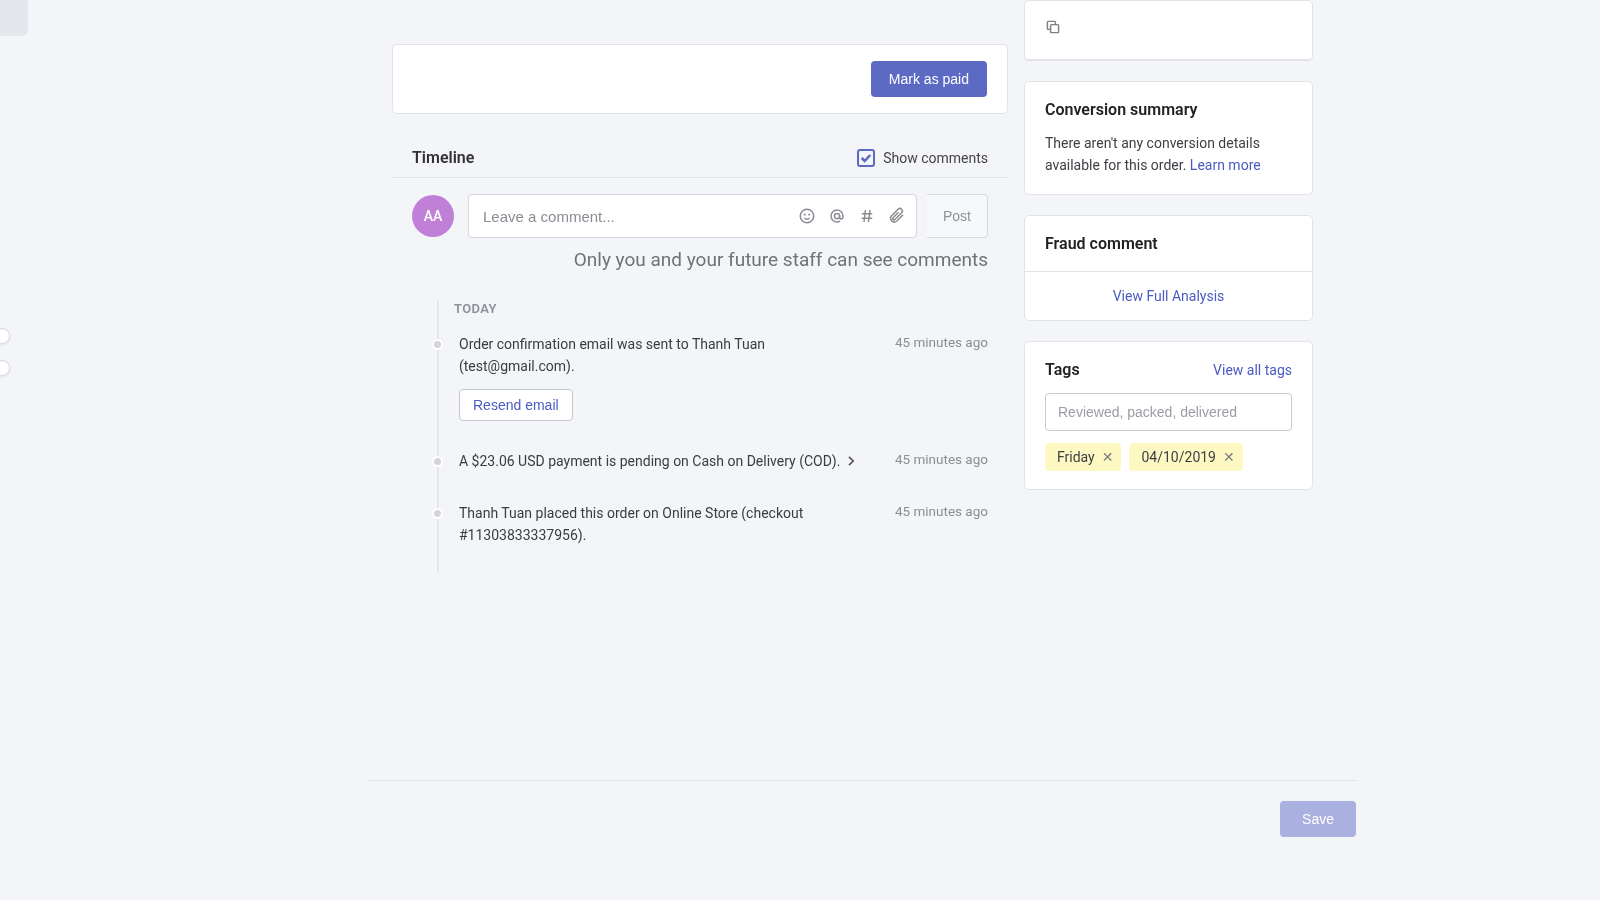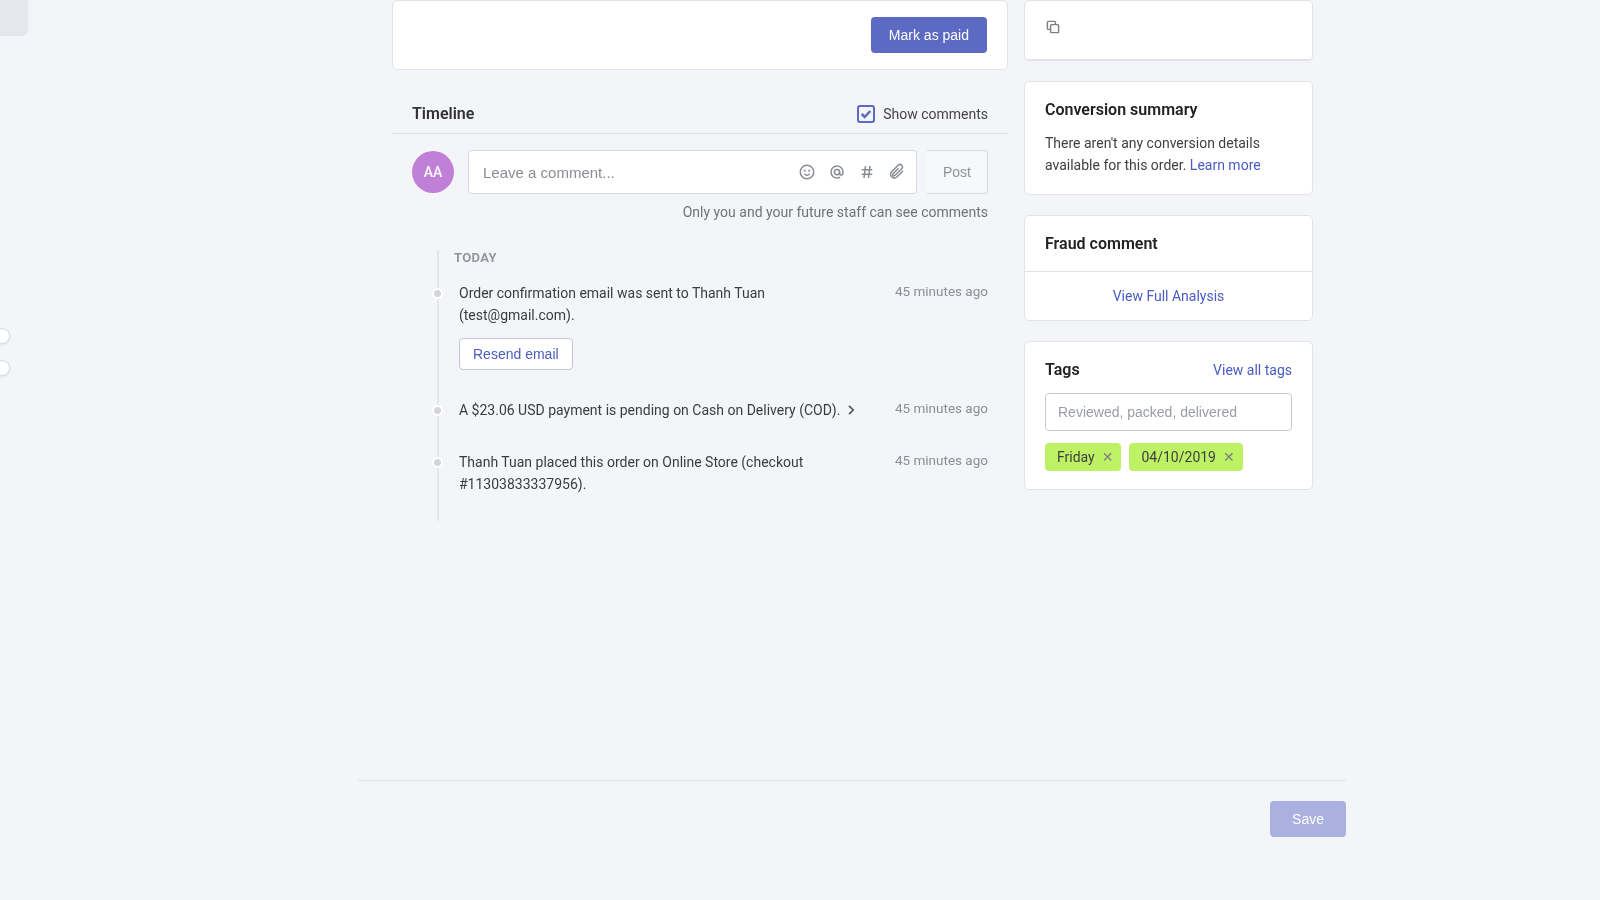--- a/index.html
+++ b/index.html
@@ -4,39 +4,39 @@
 <style>
 * { margin:0; padding:0; box-sizing:border-box; }
 body { font-family:-apple-system,BlinkMacSystemFont,"Segoe UI",Roboto,sans-serif; background:#f4f5f8; color:#202223; font-size:14px; width:1600px; height:900px; overflow:hidden; position:relative; }
 .leftrail { position:absolute; left:0; top:0; width:28px; height:36px; background:#e6e7ec; border-bottom-right-radius:6px; }
 .floatbtn { position:absolute; left:-6px; width:16px; height:16px; border-radius:50%; background:#fff; border:1px solid #d9dbe0; box-shadow:0 1px 3px rgba(0,0,0,0.08); }
 .floatbtn.a { top:328px; }
 .floatbtn.b { top:360px; }
 .main { position:absolute; left:392px; top:0; width:616px; }
 .side { position:absolute; left:1024px; top:0; width:289px; }
 .card { background:#fff; border:1px solid #e1e3e7; border-radius:5px; margin-bottom:20px; }
-.topcard { padding:16px 20px; display:flex; justify-content:flex-end; }
+.topcard { padding:16px 20px; display:flex; justify-content:flex-end;margin-top:44px; }
 .btn-primary { background:#5c6ac4; color:#fff; border:none; border-radius:4px; padding:10px 18px; font-size:14px; cursor:pointer; }
 .tl-head { display:flex; justify-content:space-between; align-items:center; padding:14px 20px 10px; }
 .tl-title { font-size:16px; font-weight:600; color:#333; }
 .chk-wrap { display:flex; align-items:center; gap:8px; }
 .chk { width:18px; height:18px; border:2px solid #5c6ac4; border-radius:3px; display:flex; align-items:center; justify-content:center; cursor:pointer; }
 .chk svg { width:12px; height:12px; stroke:#5c6ac4; stroke-width:3; fill:none; }
 .chk-lbl { color:#444; font-size:14px; }
 .tl-hr { border:none; border-top:1px solid #e1e3e7; }
 .tl-body { padding:16px 20px 10px; }
 .comment-row { display:flex; align-items:center; gap:14px; }
 .avatar { width:42px; height:42px; border-radius:50%; background:#c180d8; color:#fff; display:flex; align-items:center; justify-content:center; font-size:14px; font-weight:500; flex-shrink:0; }
 .comment-box { flex:1; display:flex; align-items:center; border:1px solid #d6d8dd; border-radius:4px; background:#fff; height:44px; padding:0 4px 0 14px; }
 .comment-in { flex:1; border:none; outline:none; font-size:15px; color:#7f1d1d; background:transparent; }
 .comment-in::placeholder { color:#8a8d93; }
 .cicon { width:30px; height:30px; display:flex; align-items:center; justify-content:center; color:#8a8d93; cursor:pointer; }
 .cicon svg { width:18px; height:18px; }
 .post-btn { border:1px solid #d6d8dd; border-left:none; background:#f7f8fa; color:#8f9196; padding:0 16px; height:44px; border-radius:0 4px 4px 0; font-size:14px; cursor:default; margin-left:-4px; }
-.note { text-align:right; color:#6f7277; font-size:14px; margin-top:10px; }
+.note { text-align:right; color:#6f7277; font-size:19px; margin-top:10px; }
 .tl-events { margin-left:25px; border-left:2px solid #e4e6ea; padding-left:20px; padding-bottom:10px; }
 .date-lbl { font-size:13px; font-weight:600; color:#8e9197; letter-spacing:0.4px; margin:30px 0 18px; position:relative; left:-5px; }
 .evt { position:relative; margin-bottom:30px; }
 .dot { position:absolute; left:-27px; top:5px; width:11px; height:11px; border-radius:50%; background:#d3d5da; border:2px solid #fff; }
 .evt-row { display:flex; gap:14px; align-items:flex-start; }
 .evt-txt { flex:1; color:#3a3c40; font-size:14px; line-height:1.55; }
 .evt-time { color:#8b8e94; font-size:13.5px; white-space:nowrap; }
 .caret { display:inline-block; margin-left:8px; color:#555; cursor:pointer; }
 .caret svg { width:7px; height:10px; }
 .resend { margin-top:12px; border:1px solid #c4c7cd; background:#fff; color:#4a5bc2; padding:7px 13px; border-radius:4px; font-size:14px; cursor:pointer; }
@@ -52,23 +52,23 @@
 .txt { color:#3e4045; font-size:14px; line-height:1.55; margin-top:14px; }
 .ul { list-style:none; margin-top:12px; }
 .ul li { display:flex; gap:10px; margin-bottom:10px; color:#3e4045; font-size:14px; line-height:1.5; }
 .bul { width:7px; height:7px; border-radius:50%; background:#8b8e94; margin-top:7px; flex-shrink:0; }
 .sep { border:none; border-top:1px solid #e1e3e7; }
 .vfa { text-align:center; padding:16px; color:#4a5bc2; font-size:14px; cursor:pointer; }
 .tags-h { display:flex; justify-content:space-between; align-items:center; }
 .tags-in { width:100%; border:1px solid #c9ccd1; border-radius:4px; padding:10px 12px; font-size:14px; margin-top:14px; outline:none; }
 .tags-in::placeholder { color:#9a9da3; }
 .chips { display:flex; gap:8px; flex-wrap:wrap; margin-top:12px; }
-.chip { background:#bef264; border-radius:4px; padding:6px 8px 6px 12px; display:flex; align-items:center; gap:7px; font-size:14px; color:#3d3f44; }
+.chip { background:#fef9c3; border-radius:4px; padding:6px 8px 6px 12px; display:flex; align-items:center; gap:7px; font-size:14px; color:#3d3f44; }
 .chip .x { color:#7b7e84; cursor:pointer; font-size:14px; line-height:1; }
-.footer { position:absolute; left:358px; top:780px; width:988px; border-top:1px solid #e0e2e6; padding-top:20px; display:flex; justify-content:flex-end; }
+.footer { position:absolute; left:368px; top:780px; width:988px; border-top:1px solid #e0e2e6; padding-top:20px; display:flex; justify-content:flex-end; }
 .save { background:#aab0e0; color:#fff; border:none; border-radius:4px; padding:10px 22px; font-size:14px; cursor:default; }
 </style>
 </head>
 <body>
 
 <div class="leftrail"></div>
 <div class="floatbtn a"></div>
 <div class="floatbtn b"></div>
 
 <div class="main">

